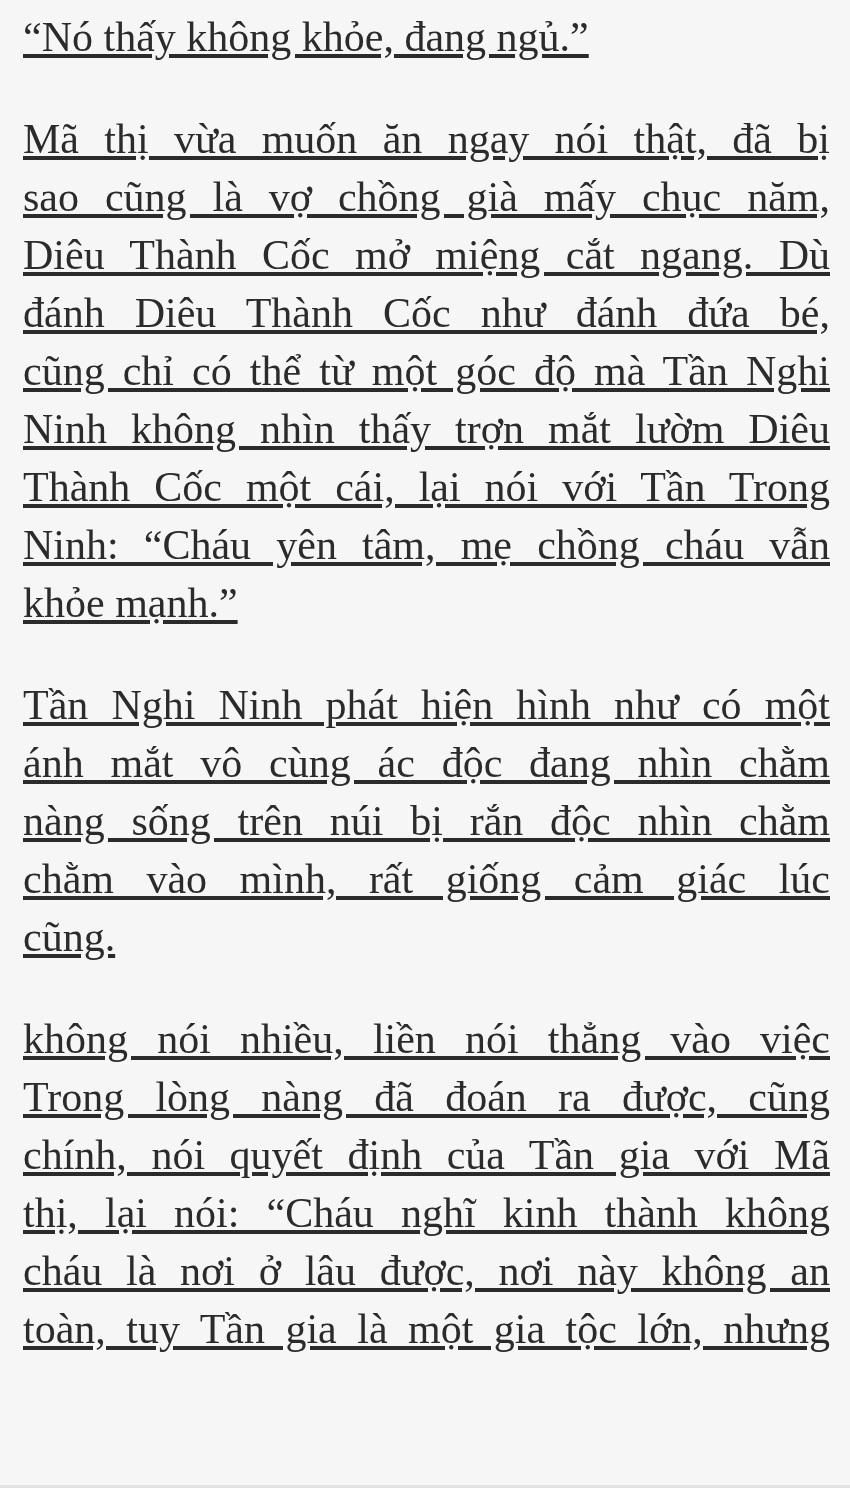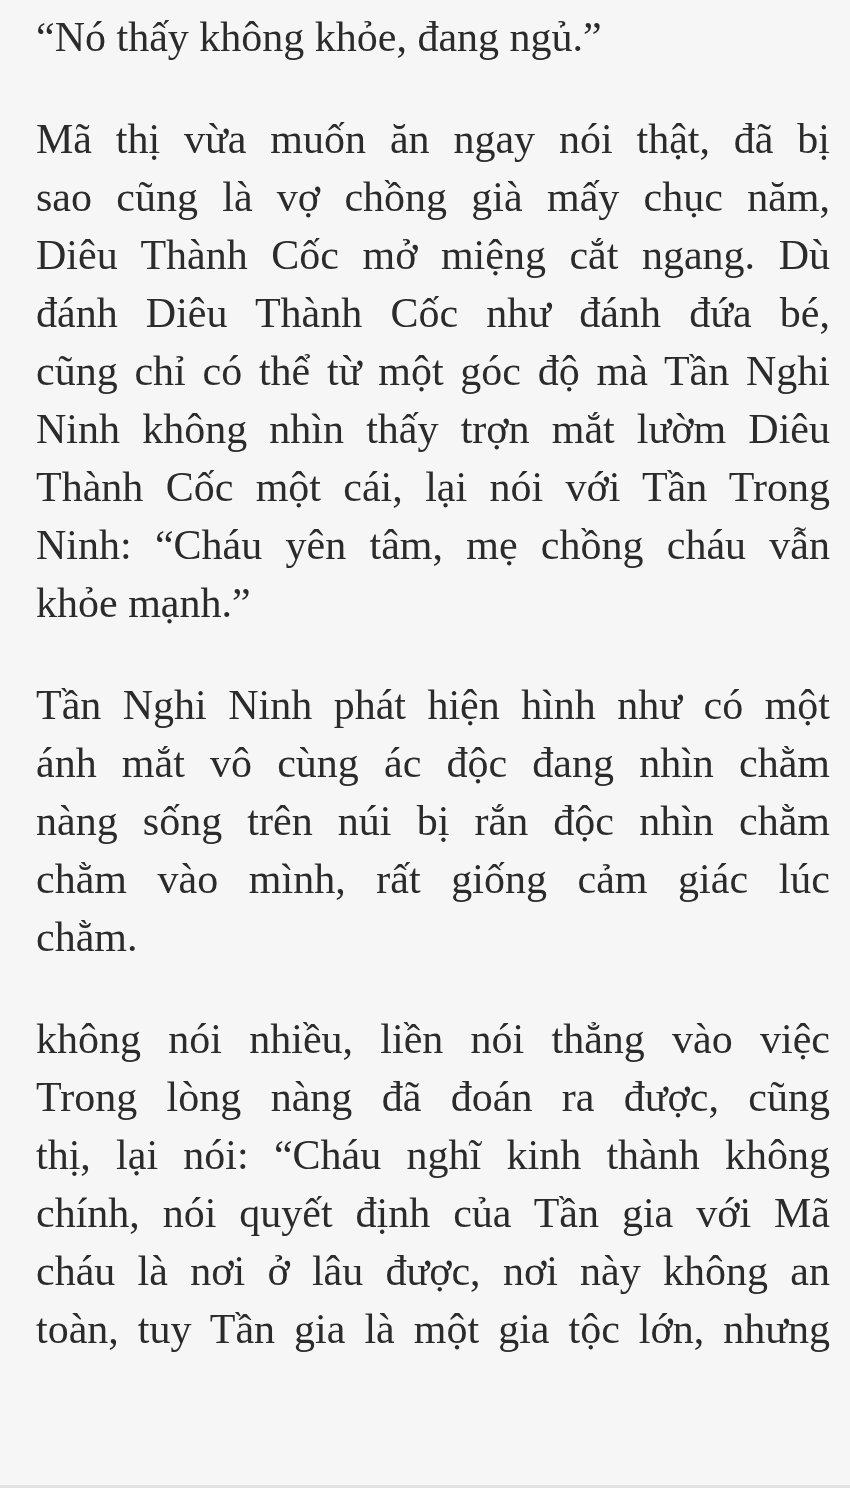--- a/index.html
+++ b/index.html
@@ -12,21 +12,22 @@
     overflow: hidden;
     position: relative;
     font-family: "Liberation Serif", "DejaVu Serif", serif;
   }
   .page {
     padding: 8px 20px 0 20px;
     box-sizing: border-box;
     width: 850px;
   }
   .paragraph {
-    margin: 0 0 44px 16px;
+    margin: 0 0 44px 3px;
+    text-decoration: underline;
   }
   .line {
     font-size: 42px;
     line-height: 58px;
     height: 58px;
     overflow: hidden;
     text-align: justify;
     text-align-last: justify;
     -moz-text-align-last: justify;
     word-spacing: 0.04em;
@@ -62,26 +63,26 @@
         <div class="line">Ninh không nhìn thấy trợn mắt lườm Diêu</div>
         <div class="line">Thành Cốc một cái, lại nói với Tần Trong</div>
         <div class="line">Ninh: “Cháu yên tâm, mẹ chồng cháu vẫn</div>
         <div class="line line-end">khỏe mạnh.”</div>
       </div>
       <div class="paragraph">
         <div class="line">Tần Nghi Ninh phát hiện hình như có một</div>
         <div class="line">ánh mắt vô cùng ác độc đang nhìn chằm</div>
         <div class="line">nàng sống trên núi bị rắn độc nhìn chằm</div>
         <div class="line">chằm vào mình, rất giống cảm giác lúc</div>
-        <div class="line line-end">chằm.</div>
+        <div class="line line-end">cũng.</div>
       </div>
       <div class="paragraph">
         <div class="line">không nói nhiều, liền nói thẳng vào việc</div>
         <div class="line">Trong lòng nàng đã đoán ra được, cũng</div>
+        <div class="line">chính, nói quyết định của Tần gia với Mã</div>
         <div class="line">thị, lại nói: “Cháu nghĩ kinh thành không</div>
-        <div class="line">chính, nói quyết định của Tần gia với Mã</div>
         <div class="line">cháu là nơi ở lâu được, nơi này không an</div>
         <div class="line">toàn, tuy Tần gia là một gia tộc lớn, nhưng</div>
       </div>
     </div>
 </main>
 
 <div class="bottom-edge" style="background: rgb(226, 226, 226);"></div>
 
 </body></html>

